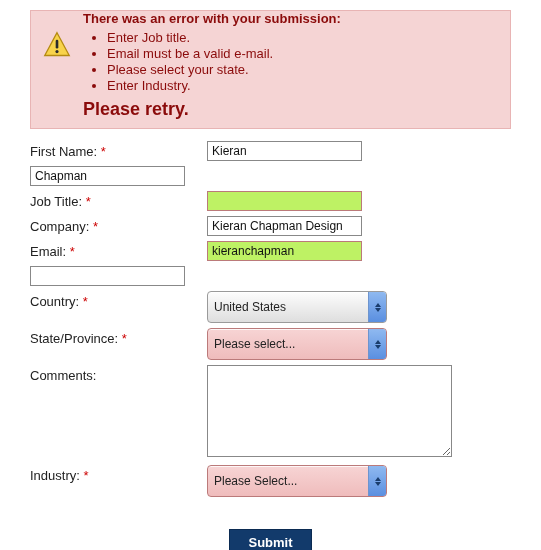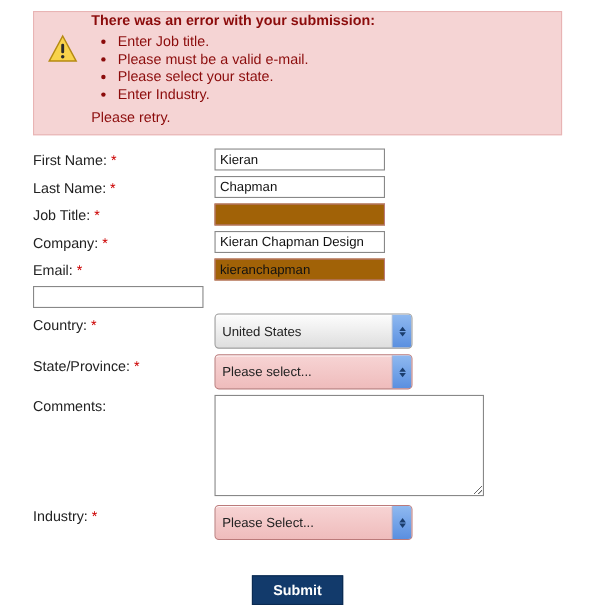--- a/index.html
+++ b/index.html
@@ -37,49 +37,50 @@
     margin: 0 0 4px 0;
     font-size: 13px;
   }
   .error-list {
     margin: 4px 0 6px 0;
     padding-left: 24px;
     font-size: 13px;
   }
   .error-list li { margin: 1px 0; }
   .error-retry {
-    font-weight: normal;
+    font-weight: bold;
     margin: 2px 0 0 0;
-    font-size: 13px;
+    font-size: 18px;
   }
   .form-row {
     display: flex;
     align-items: flex-start;
     margin: 5px 0;
+    gap: 12px;
   }
   .label-cell {
     width: 165px;
     padding-top: 3px;
     font-size: 13px;
     color: #222;
   }
   .req { color: #c00; }
   .input-cell { flex: 1; }
   input[type=text] {
     width: 155px;
     height: 20px;
     font-size: 12px;
     padding: 1px 4px;
     border: 1px solid #888;
     background: #fff;
     font-family: Arial, sans-serif;
     color: #111;
   }
   input.err {
-    background: #a16207;
+    background: #bef264;
     border-color: #bb7a7a;
   }
   .aqua-select {
     display: inline-flex;
     align-items: center;
     width: 180px;
     height: 32px;
     background: linear-gradient(to bottom,#fdfdfd,#dedede);
     border: 1px solid #9a9a9a;
     border-radius: 4px;
@@ -149,35 +150,34 @@
       <svg viewBox="0 0 32 32">
         <polygon points="16,2 30,28 2,28" fill="#f8d34b" stroke="#b58a12" stroke-width="1.5"></polygon>
         <rect x="14.5" y="10" width="3" height="10" rx="1.4" fill="#2b2b2b"></rect>
         <circle cx="16" cy="23.5" r="1.8" fill="#2b2b2b"></circle>
       </svg>
     </div>
     <div class="error-content">
       <p class="error-heading">There was an error with your submission:</p>
       <ul class="error-list">
         <li>Enter Job title.</li>
-        <li>Please must be a valid e-mail.</li>
+        <li>Email must be a valid e-mail.</li>
         <li>Please select your state.</li>
         <li>Enter Industry.</li>
       </ul>
       <p class="error-retry">Please retry.</p>
     </div>
   </div>
 
   <div class="form-row">
     <div class="label-cell"><span>First Name:</span> <span class="req">*</span></div>
     <div class="input-cell"><input type="text" value="Kieran" style=""></div>
   </div>
 
   <div class="form-row">
-    <div class="label-cell"><span>Last Name:</span> <span class="req">*</span></div>
     <div class="input-cell"><input type="text" value="Chapman" style=""></div>
   </div>
 
   <div class="form-row">
     <div class="label-cell"><span>Job Title:</span> <span class="req">*</span></div>
     <div class="input-cell"><input type="text" class="err" value="" style=""></div>
   </div>
 
   <div class="form-row">
     <div class="label-cell"><span>Company:</span> <span class="req">*</span></div>

